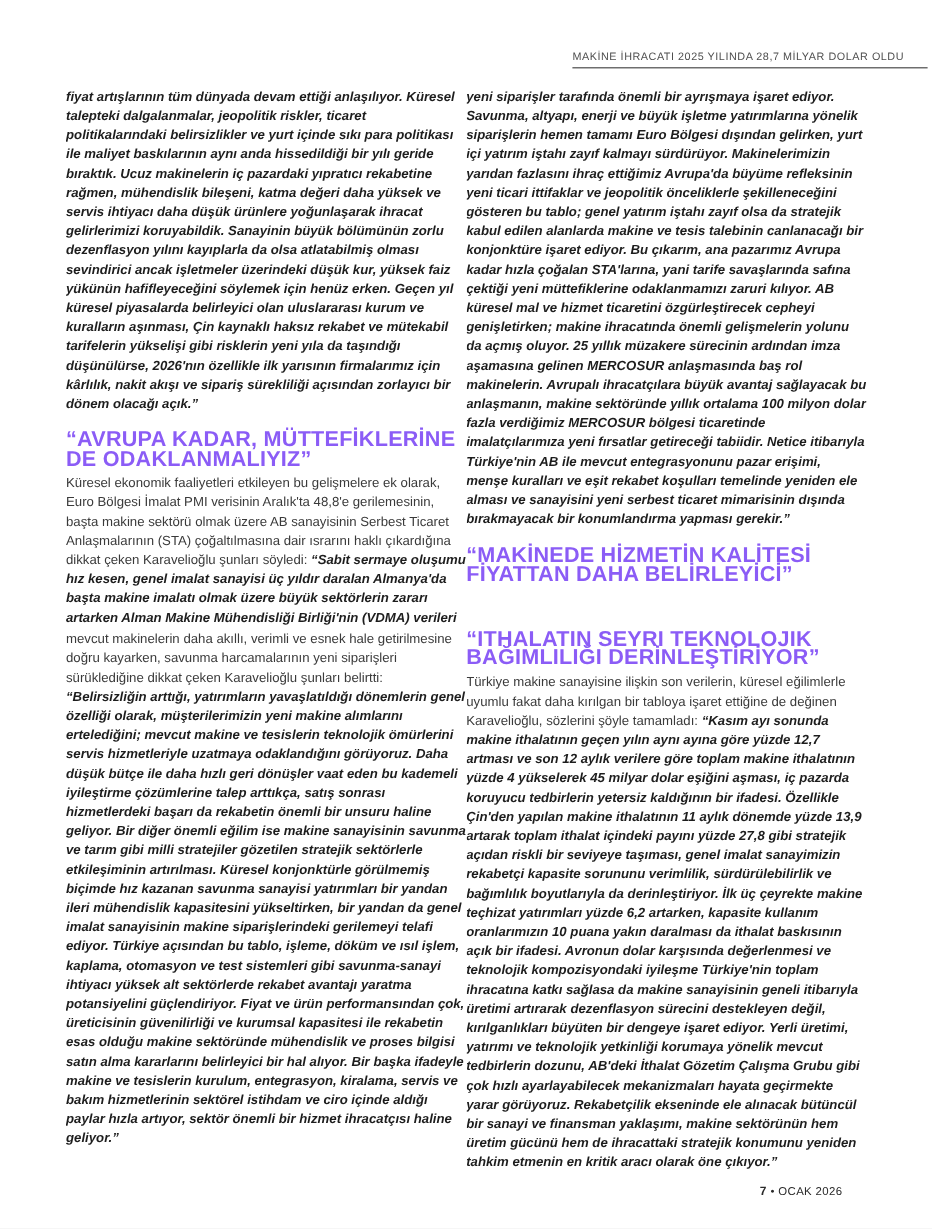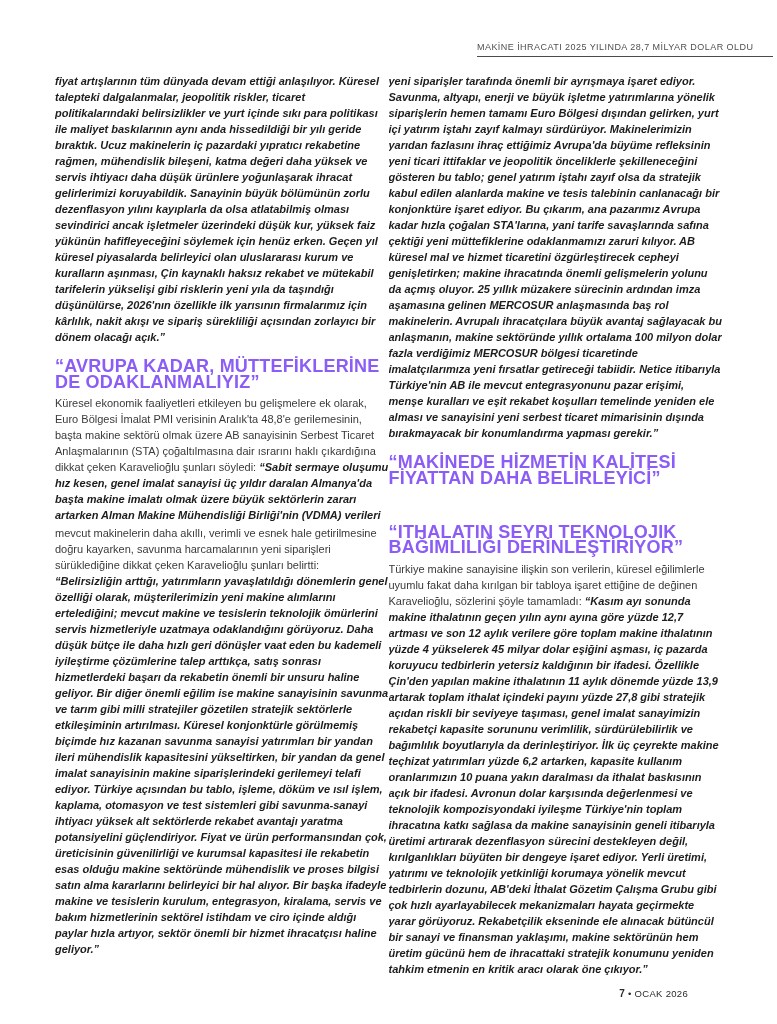--- a/index.html
+++ b/index.html
@@ -54,21 +54,21 @@
     font-size: 18px;
     line-height: 15.5px;
     letter-spacing: 0.2px;
     color: #8b5cf6;
     margin: 14px 0 5px 0;
   }
   .col .seg.heading:first-child { margin-top: 0; }
   
   .footer {
     position: absolute;
-    right: 89px;
+    right: 75px;
     top: 988px;
     font-size: 9.5px;
     letter-spacing: 0.3px;
     color: #2a2a2a;
     white-space: nowrap;
   }
   .footer .page-num { font-weight: 700; font-size: 10px; }
 </style>
 </head>
 <body>

